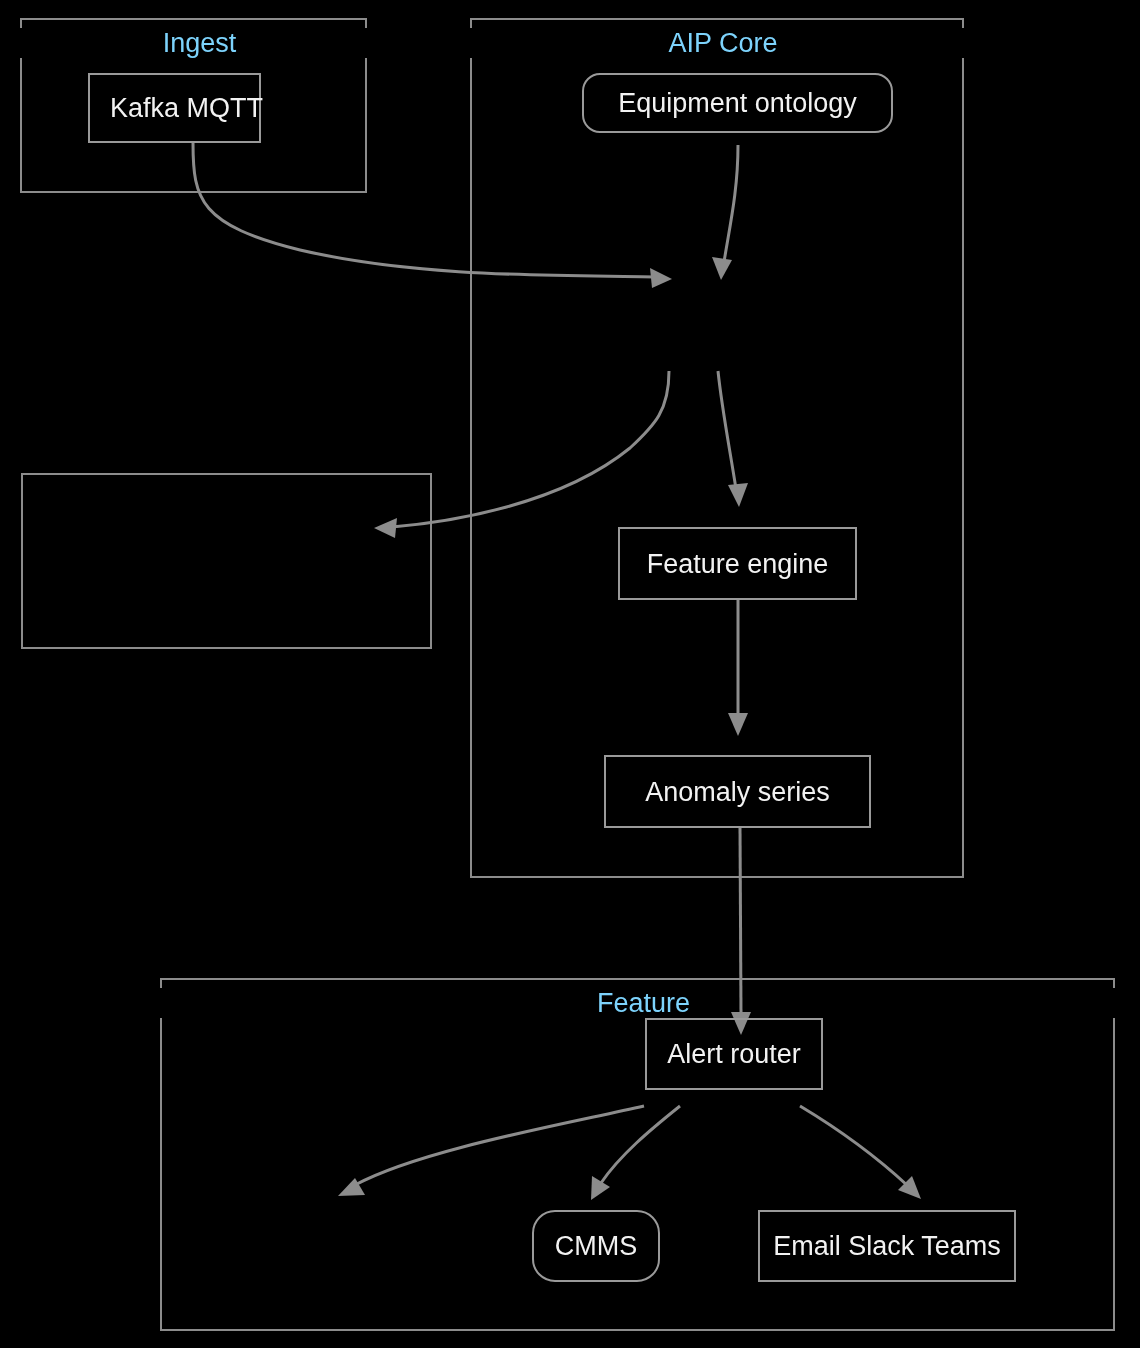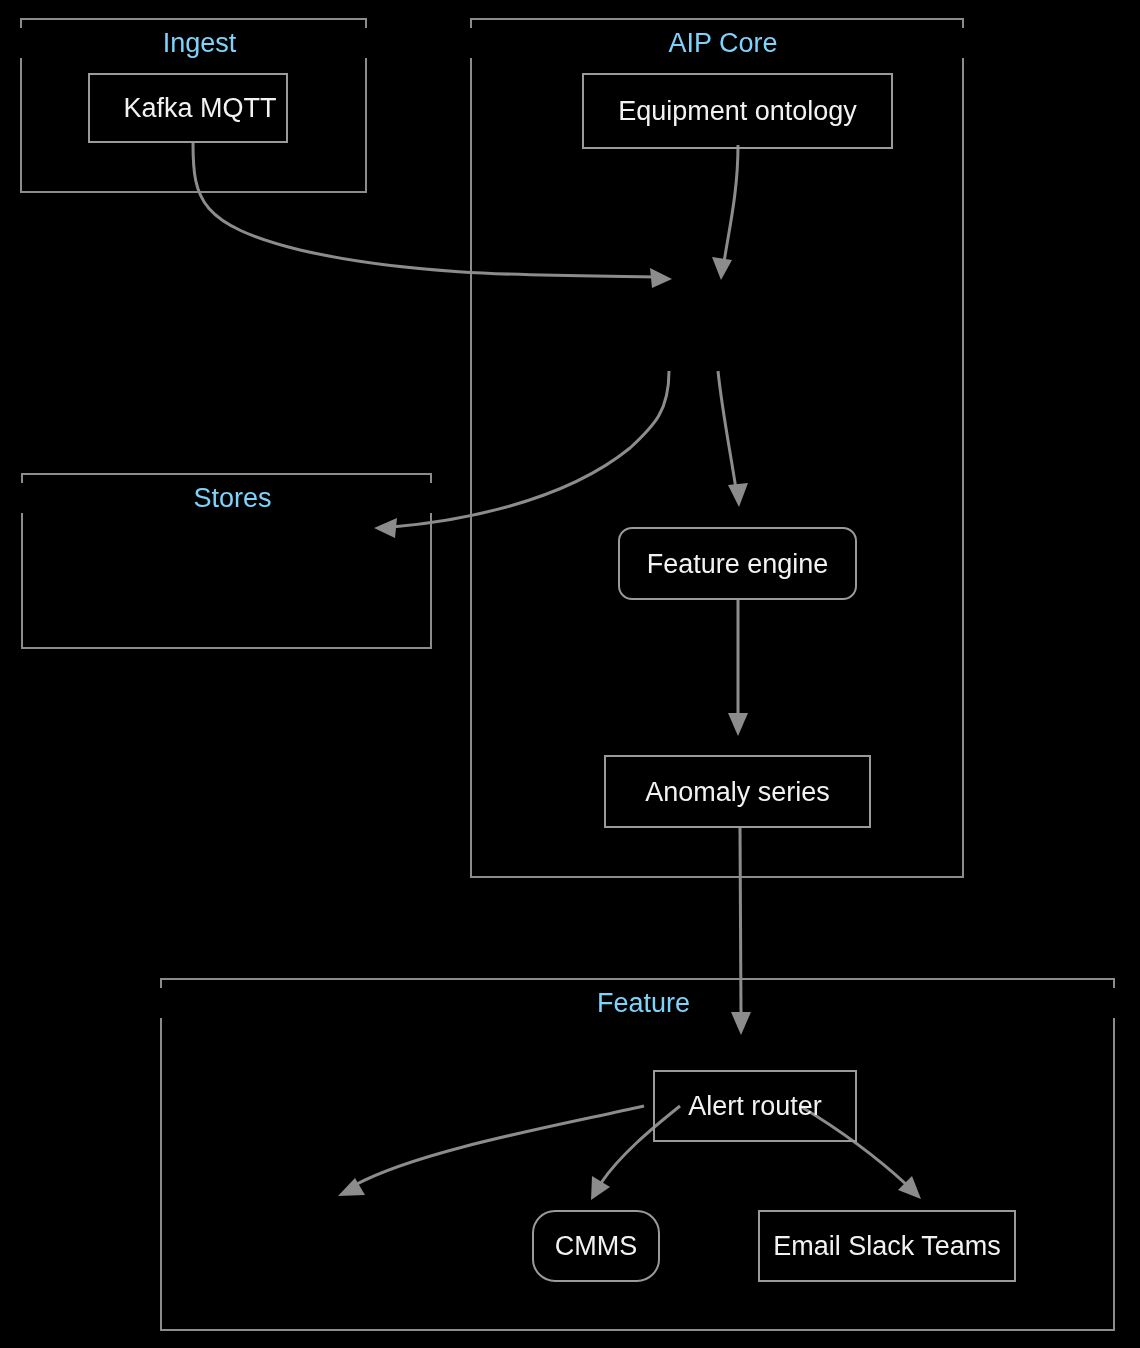--- a/index.html
+++ b/index.html
@@ -74,21 +74,20 @@
 
 <div id="diagram">
 
   <div class="cluster-rect" style="left:20px; top:18px; width:347px; height:175px;"></div>
   <div class="cluster-label" style="left:20px; top:28px; width:347px;">Ingest</div>
 
   <div class="cluster-rect" style="left:470px; top:18px; width:494px; height:860px;"></div>
   <div class="cluster-label" style="left:470px; top:28px; width:494px;">AIP Core</div>
 
   <div class="cluster-rect" style="left:21px; top:473px; width:411px; height:176px;"></div>
-  <div class="cluster-label" style="left:21px; top:483px; width:411px;">Stores</div>
 
   <div class="cluster-rect" style="left:160px; top:978px; width:955px; height:353px;"></div>
   <div class="cluster-label" style="left:160px; top:988px; width:955px;">Feature</div>
 
   <svg class="edges" viewBox="0 0 1140 1348">
 
     <g>
       <path class="edge-path" d="M193,143 C193,200 200,225 300,250 C420,278 560,275 655,277"></path>
       <polygon class="arrow-head" points="672,279 650,268 652,288"></polygon>
     </g>
@@ -127,39 +126,39 @@
       <path class="edge-path" d="M680,1106 C650,1130 620,1155 601,1183"></path>
       <polygon class="arrow-head" points="591,1200 592,1176 610,1187"></polygon>
     </g>
 
     <g>
       <path class="edge-path" d="M800,1106 C840,1130 880,1160 908,1186"></path>
       <polygon class="arrow-head" points="921,1199 898,1190 912,1176"></polygon>
     </g>
   </svg>
 
-  <div class="node" style="left:88px; top:73px; width:200px; height:70px;padding-left:24px;">
+  <div class="node" style="left:88px; top:73px; width:173px; height:70px;padding-left:24px;">
     <span class="node-label">Kafka MQTT</span>
   </div>
 
-  <div class="node" style="left:582px; top:73px; width:311px; height:76px;">
+  <div class="node" style="left:582px; top:73px; width:311px; height:60px;border-radius:18px;">
     <span class="node-label">Equipment ontology</span>
   </div>
 
 
 
-  <div class="node" style="left:618px; top:527px; width:239px; height:73px;border-radius:14px;">
+  <div class="node" style="left:618px; top:527px; width:239px; height:73px;">
     <span class="node-label">Feature engine</span>
   </div>
 
   <div class="node" style="left:604px; top:755px; width:267px; height:73px;">
     <span class="node-label">Anomaly series</span>
   </div>
 
-  <div class="node" style="left:645px; top:1070px; width:204px; height:72px;margin-left:8px;">
+  <div class="node" style="left:645px; top:1018px; width:178px; height:72px;">
     <span class="node-label">Alert router</span>
   </div>
 
 
   <div class="node" style="left:532px; top:1210px; width:128px; height:72px;border-radius:23px;">
     <span class="node-label">CMMS</span>
   </div>
 
   <div class="node" style="left:758px; top:1210px; width:258px; height:72px;">
     <span class="node-label">Email Slack Teams</span>

